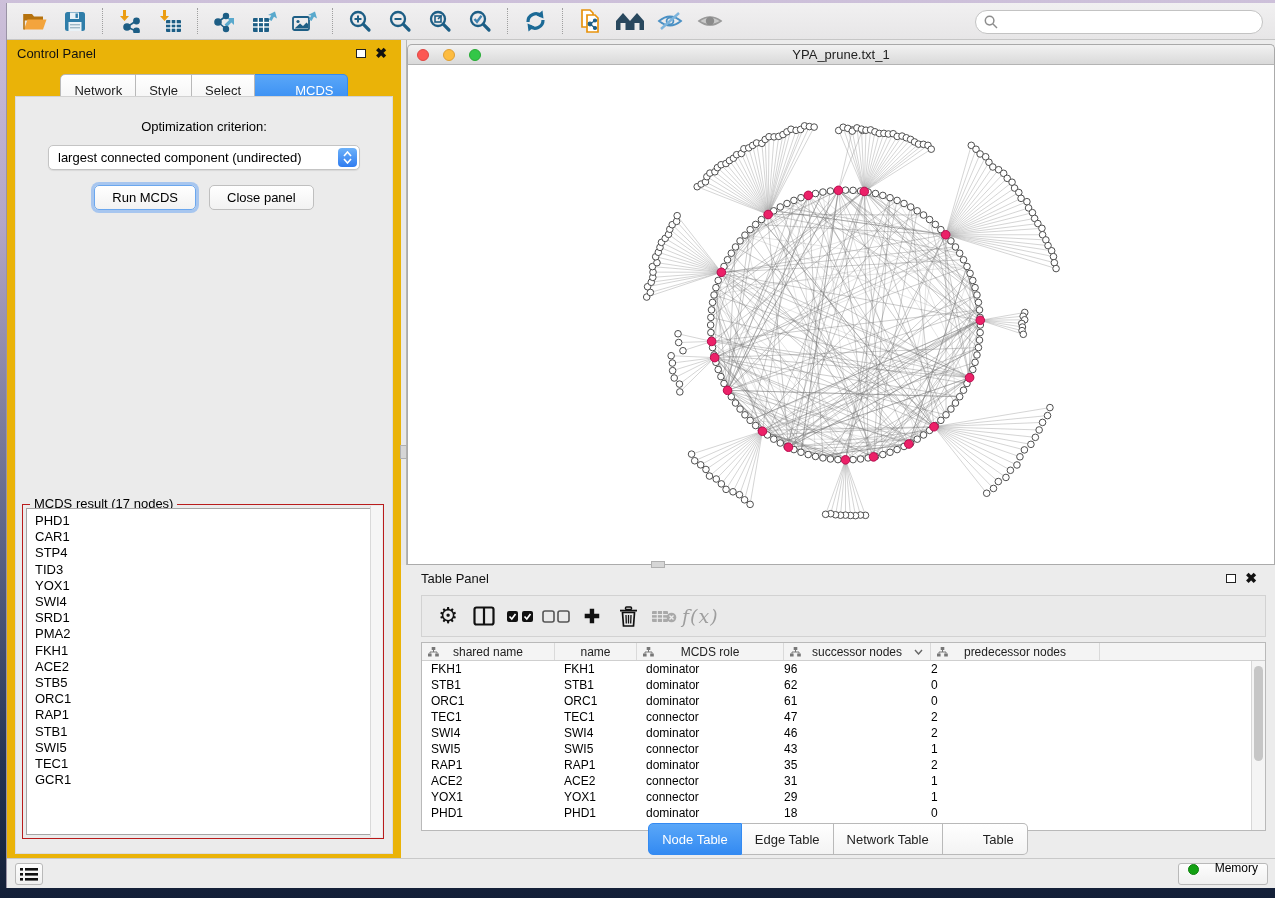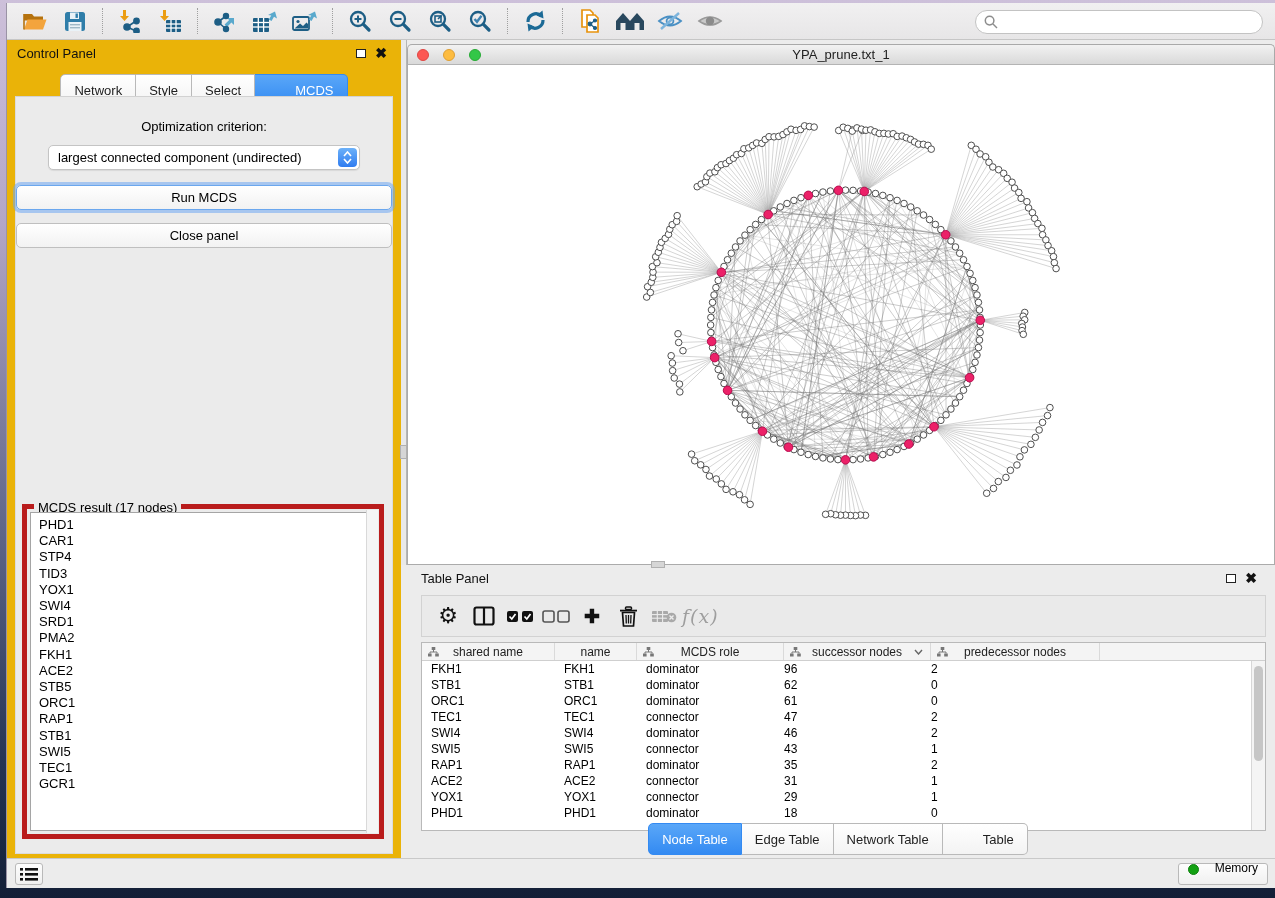--- a/index.html
+++ b/index.html
@@ -54,29 +54,29 @@
     position:relative; margin:11px auto 0; width:312px; height:25px; background:#fff;
     border:1px solid #c4c4c4; border-radius:5px; font-size:13px; color:#000;
     display:flex; align-items:center; padding-left:9px;
     box-shadow:0 1px 1px rgba(0,0,0,.08);
   }
   .dd-stepper {
     position:absolute; right:2px; top:2px; bottom:2px; width:19px; border-radius:4px;
     background:linear-gradient(#6cb1f9,#2f7cf0); display:flex; flex-direction:column;
     align-items:center; justify-content:center; gap:1px;
   }
-  .btn-row { display:flex; justify-content:center; gap:13px; margin-top:15px;flex-direction:column; }
+  .btn-row { display:flex; justify-content:center; gap:13px; margin-top:15px; }
   .pushbtn {
     background:linear-gradient(#ffffff,#f2f2f2); border:1px solid #bfbfbf; border-radius:5px;
     font-size:13px; color:#000; height:25px; padding:0 17px; font-family:"Liberation Sans",sans-serif;
   }
   .pushbtn.focused { border-color:#6ba7ee; box-shadow:0 0 0 3px rgba(112,168,242,.55); }
   .mcds-box {
     position:absolute; left:6px; right:8px; top:407px; bottom:14px;
-    border:5px solid #b91c1c; background:#ebebeb;
+    border:1px solid #b91c1c; background:#ebebeb;
   }
   .mcds-legend {
     position:absolute; top:-9px; left:7px; background:#ebebeb; padding:0 4px; font-size:13px; color:#000;
   }
   .mcds-list {
     position:absolute; inset:3px; background:#fff; border:1px solid #a5a5a5; overflow:hidden; padding:4px 0 0 8px;
   }
   .mcds-item { font-size:13px; line-height:16.2px; color:#000; }
   .mcds-scroll {
     position:absolute; top:1px; bottom:1px; right:1px; width:12px; background:#f5f5f5; border-left:1px solid #d9d9d9;

